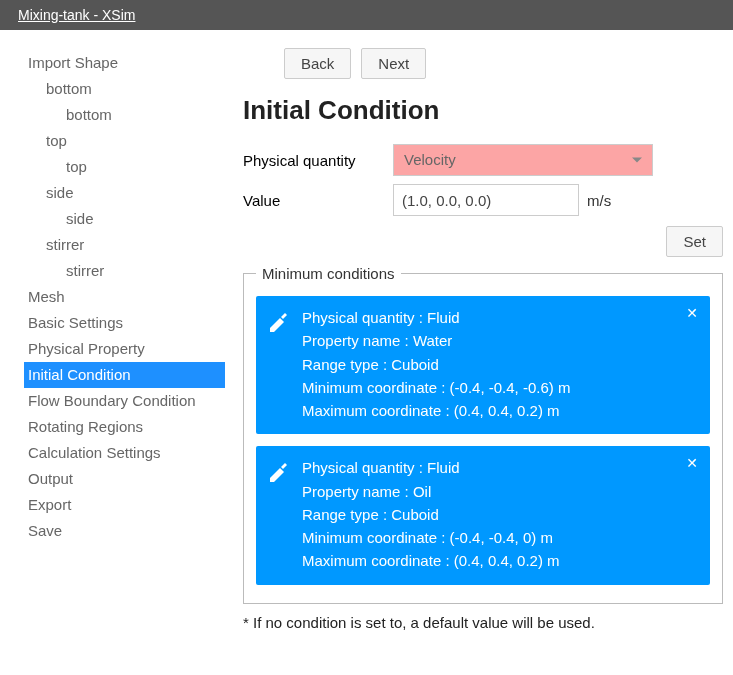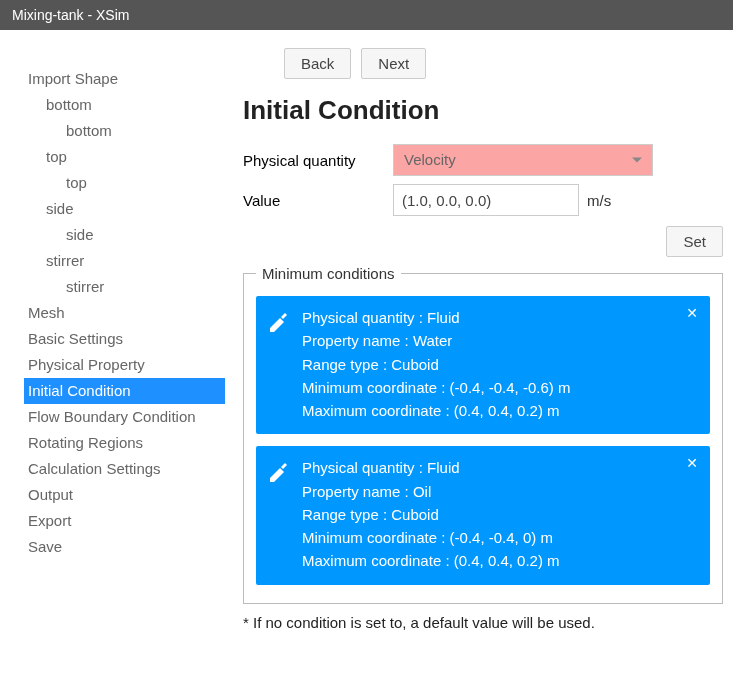--- a/index.html
+++ b/index.html
@@ -10,30 +10,31 @@
     background: #fff;
     width: 733px;
     height: 675px;
     overflow: hidden;
   }
   .titlebar {
     background: #555;
     color: #fff;
     height: 30px;
     line-height: 30px;
-    padding-left: 12px;
+    padding-left: 18px;
     font-size: 14px;
+    text-decoration: underline;
   }
   .app {
     display: flex;
     height: calc(100% - 30px);
   }
   .sidebar {
     width: 225px;
-    padding: 36px 0 0 24px;
+    padding: 20px 0 0 24px;
     color: #666;
     font-size: 15px;
     line-height: 1.6;
   }
   .sidebar .tree-item {
     cursor: pointer;
     padding: 1px 4px;
   }
   .sidebar .indent1 { padding-left: 22px; }
   .sidebar .indent2 { padding-left: 42px; }

